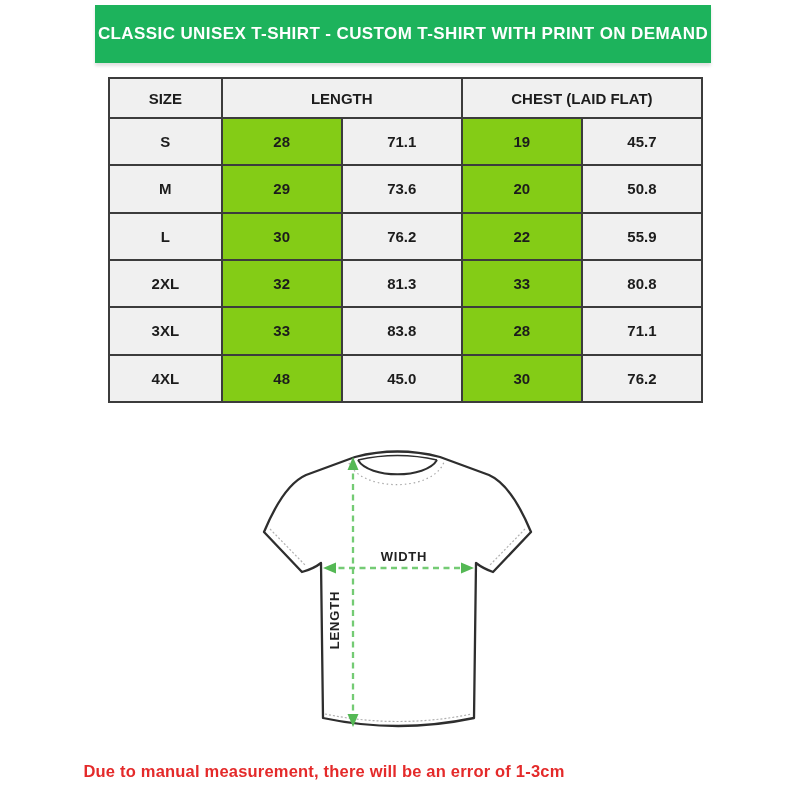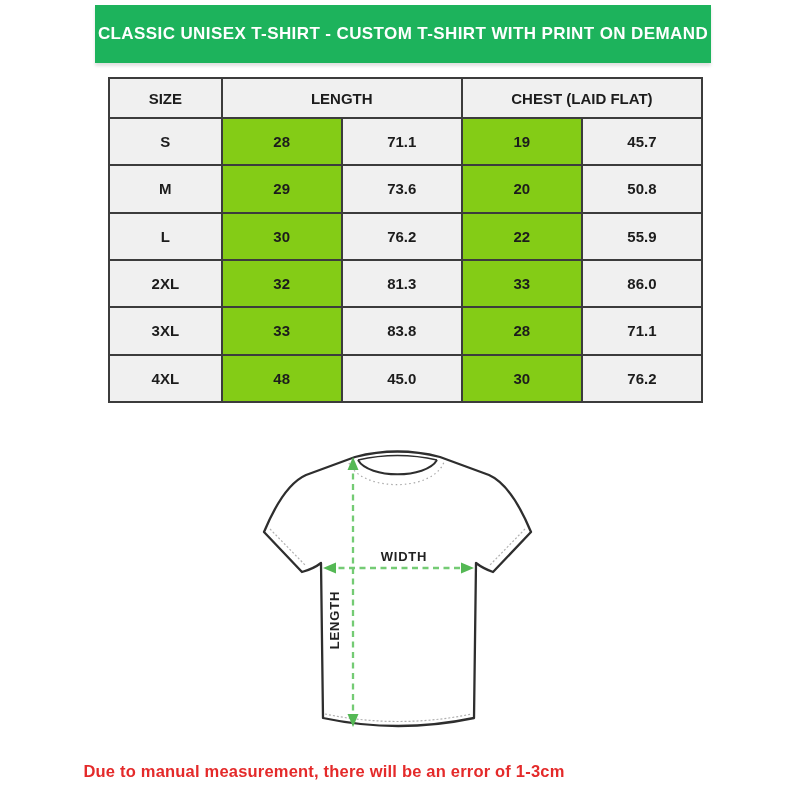--- a/index.html
+++ b/index.html
@@ -86,21 +86,21 @@
         <td class="cell-white">30</td>
         <td class="cell-shade">76.2</td>
         <td class="cell-white">22</td>
         <td class="cell-shade">55.9</td>
       </tr>
       <tr>
         <td class="cell-shade">2XL</td>
         <td class="cell-white">32</td>
         <td class="cell-shade">81.3</td>
         <td class="cell-white">33</td>
-        <td class="cell-shade">86.0</td>
+        <td class="cell-shade">80.8</td>
       </tr>
       <tr>
         <td class="cell-shade">3XL</td>
         <td class="cell-white">33</td>
         <td class="cell-shade">83.8</td>
         <td class="cell-white">28</td>
         <td class="cell-shade">71.1</td>
       </tr>
       <tr>
         <td class="cell-shade">4XL</td>

